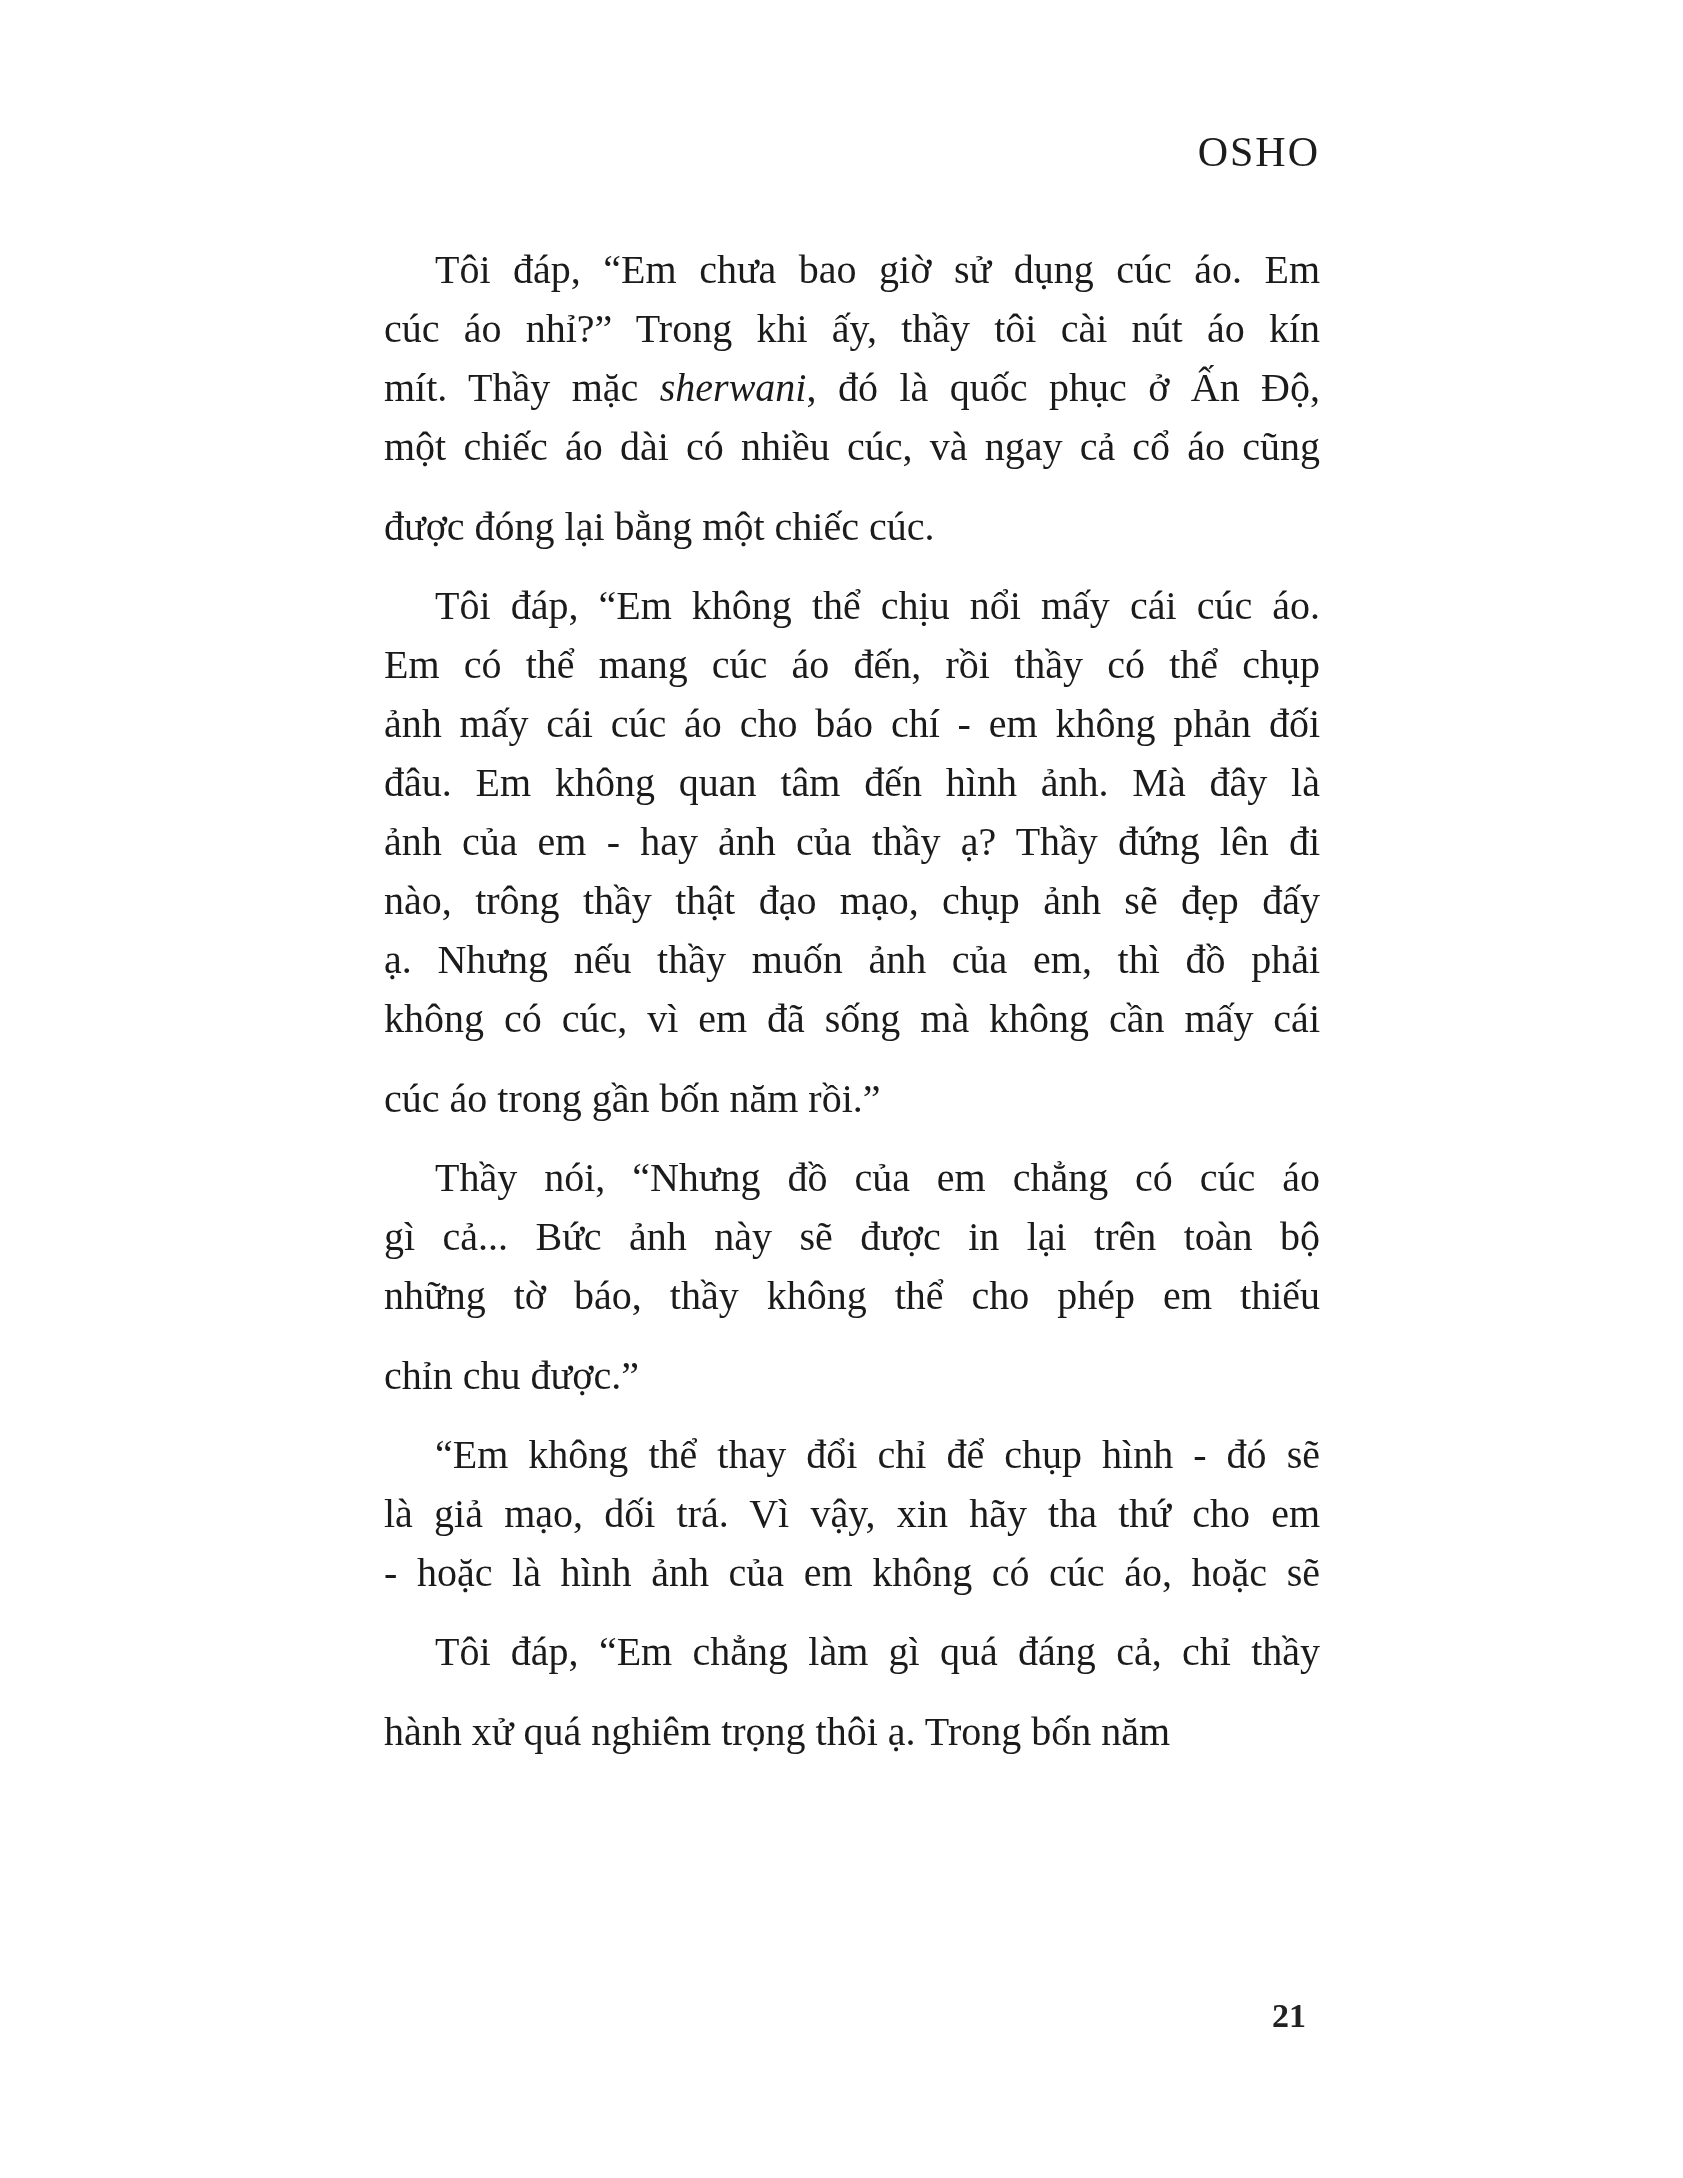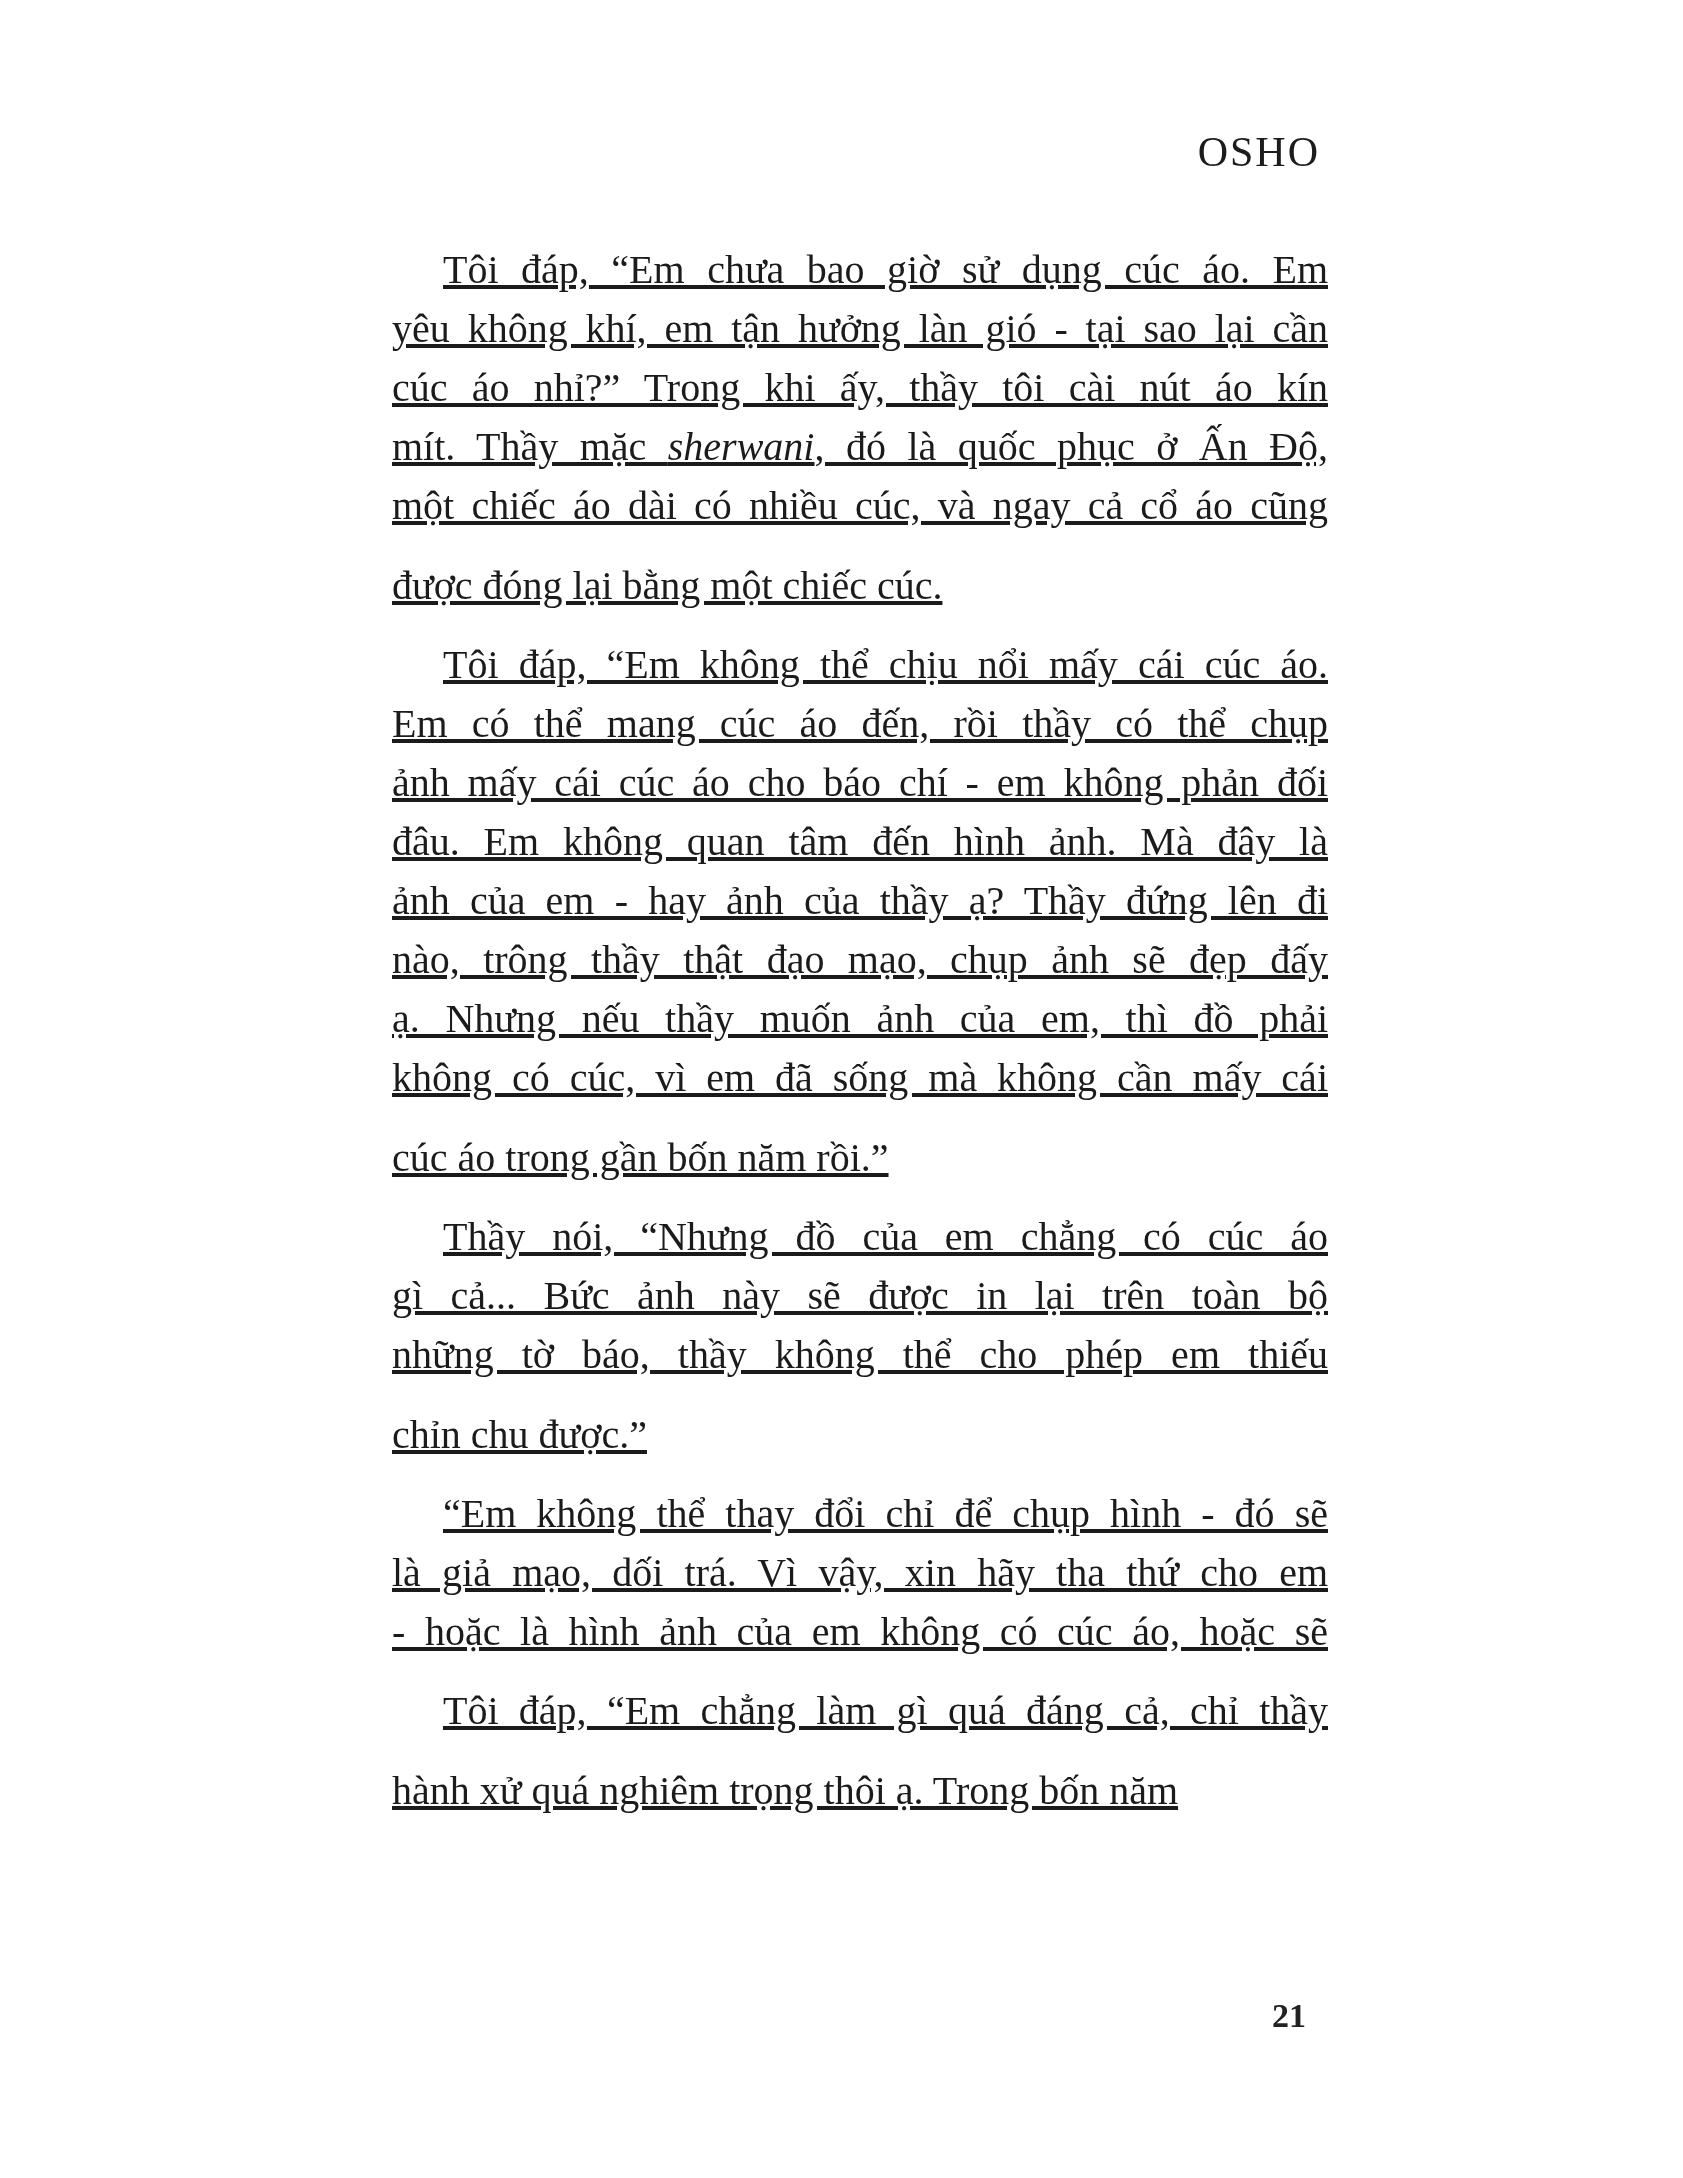--- a/index.html
+++ b/index.html
@@ -19,23 +19,22 @@
     width: 936px;
     text-align: right;
     font-size: 42px;
     letter-spacing: 2px;
     line-height: 1.1;
     color: #1c1c1c;
   }
   .page-body {
     position: absolute;
     top: 240px;
-    left: 392px;
+    left: 384px;
     width: 936px;
-    text-decoration: underline;
   }
   .para + .para { margin-top: 20px; }
   .line {
     font-size: 40px;
     line-height: 59px;
     text-align: justify;
     text-align-last: justify;
     text-justify: inter-word;
     color: #1b1b1b;
   }
@@ -56,21 +55,20 @@
 </style>
 </head>
 <body>
 
 <div class="page">
   <div class="running-head">OSHO</div>
 
   <div class="page-body">
       <div class="para">
         <div class="line indent">Tôi đáp, “Em chưa bao giờ sử dụng cúc áo. Em</div>
-        <div class="line">yêu không khí, em tận hưởng làn gió - tại sao lại cần</div>
         <div class="line">cúc áo nhỉ?” Trong khi ấy, thầy tôi cài nút áo kín</div>
         <div class="line">mít. Thầy mặc <em>sherwani</em>, đó là quốc phục ở Ấn Độ,</div>
         <div class="line">một chiếc áo dài có nhiều cúc, và ngay cả cổ áo cũng</div>
         <div class="line last">được đóng lại bằng một chiếc cúc.</div>
       </div>
       <div class="para">
         <div class="line indent">Tôi đáp, “Em không thể chịu nổi mấy cái cúc áo.</div>
         <div class="line">Em có thể mang cúc áo đến, rồi thầy có thể chụp</div>
         <div class="line">ảnh mấy cái cúc áo cho báo chí - em không phản đối</div>
         <div class="line">đâu. Em không quan tâm đến hình ảnh. Mà đây là</div>

